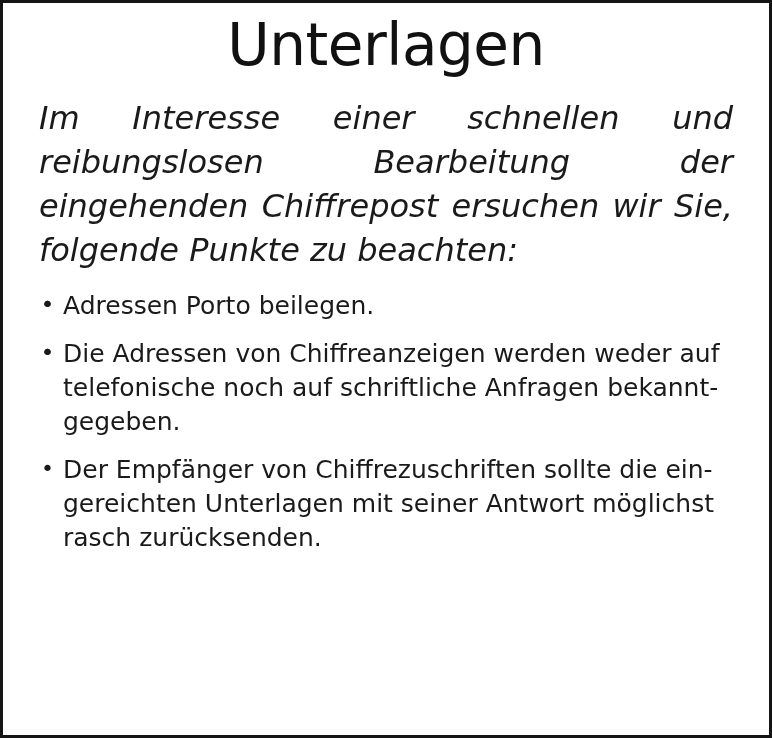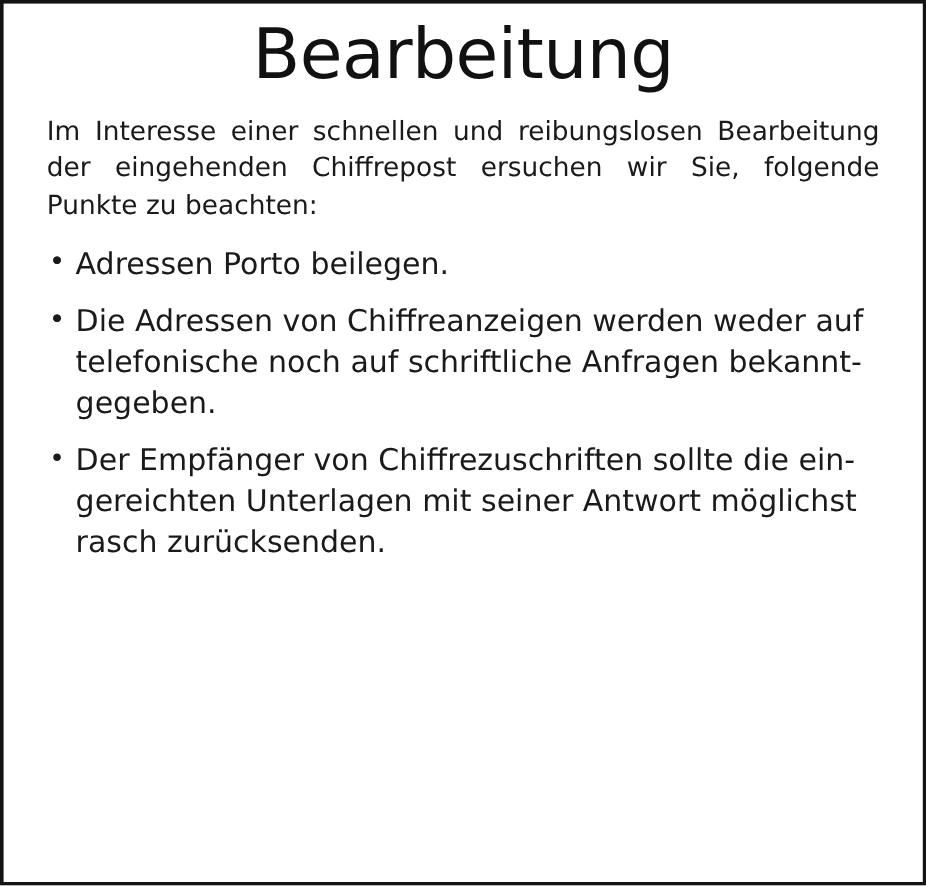--- a/index.html
+++ b/index.html
@@ -25,26 +25,27 @@
   .title {
     text-align: center;
     font-size: 58px;
     font-weight: 400;
     line-height: 1.12;
     letter-spacing: -0.5px;
     margin: 4px 0 18px 0;
     color: #111111;
   }
   .intro {
-    font-size: 22px;
+    font-size: 32px;
     line-height: 1.38;
     text-align: justify;
     text-justify: inter-word;
     margin: 0 6px 16px 6px;
     color: #1a1a1a;
+    font-style: italic;
   }
   .points {
     list-style: none;
     margin: 0 6px;
     padding: 0;
   }
   .points li {
     position: relative;
     font-size: 25px;
     line-height: 1.36;
@@ -60,21 +61,21 @@
     top: 0;
     font-size: 22px;
     line-height: 1.42;
   }
 </style>
 </head>
 <body>
 
 <div class="notice">
 
-  <h1 class="title">Bearbeitung</h1>
+  <h1 class="title">Unterlagen</h1>
 
   <p class="intro">Im Interesse einer schnellen und reibungslosen Bearbeitung der eingehenden Chiffrepost ersuchen wir Sie, folgende Punkte zu beachten:</p>
 
   <ul class="points">
     <li>
       <span class="bullet">•</span>
     </li>
     <li>
       <span class="bullet">•</span>
       <span>Adressen Porto beilegen.</span>

